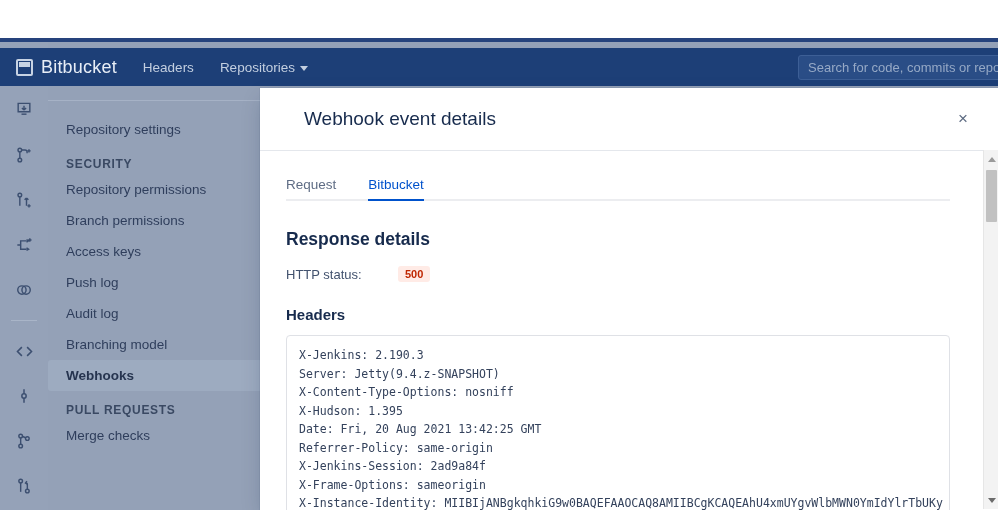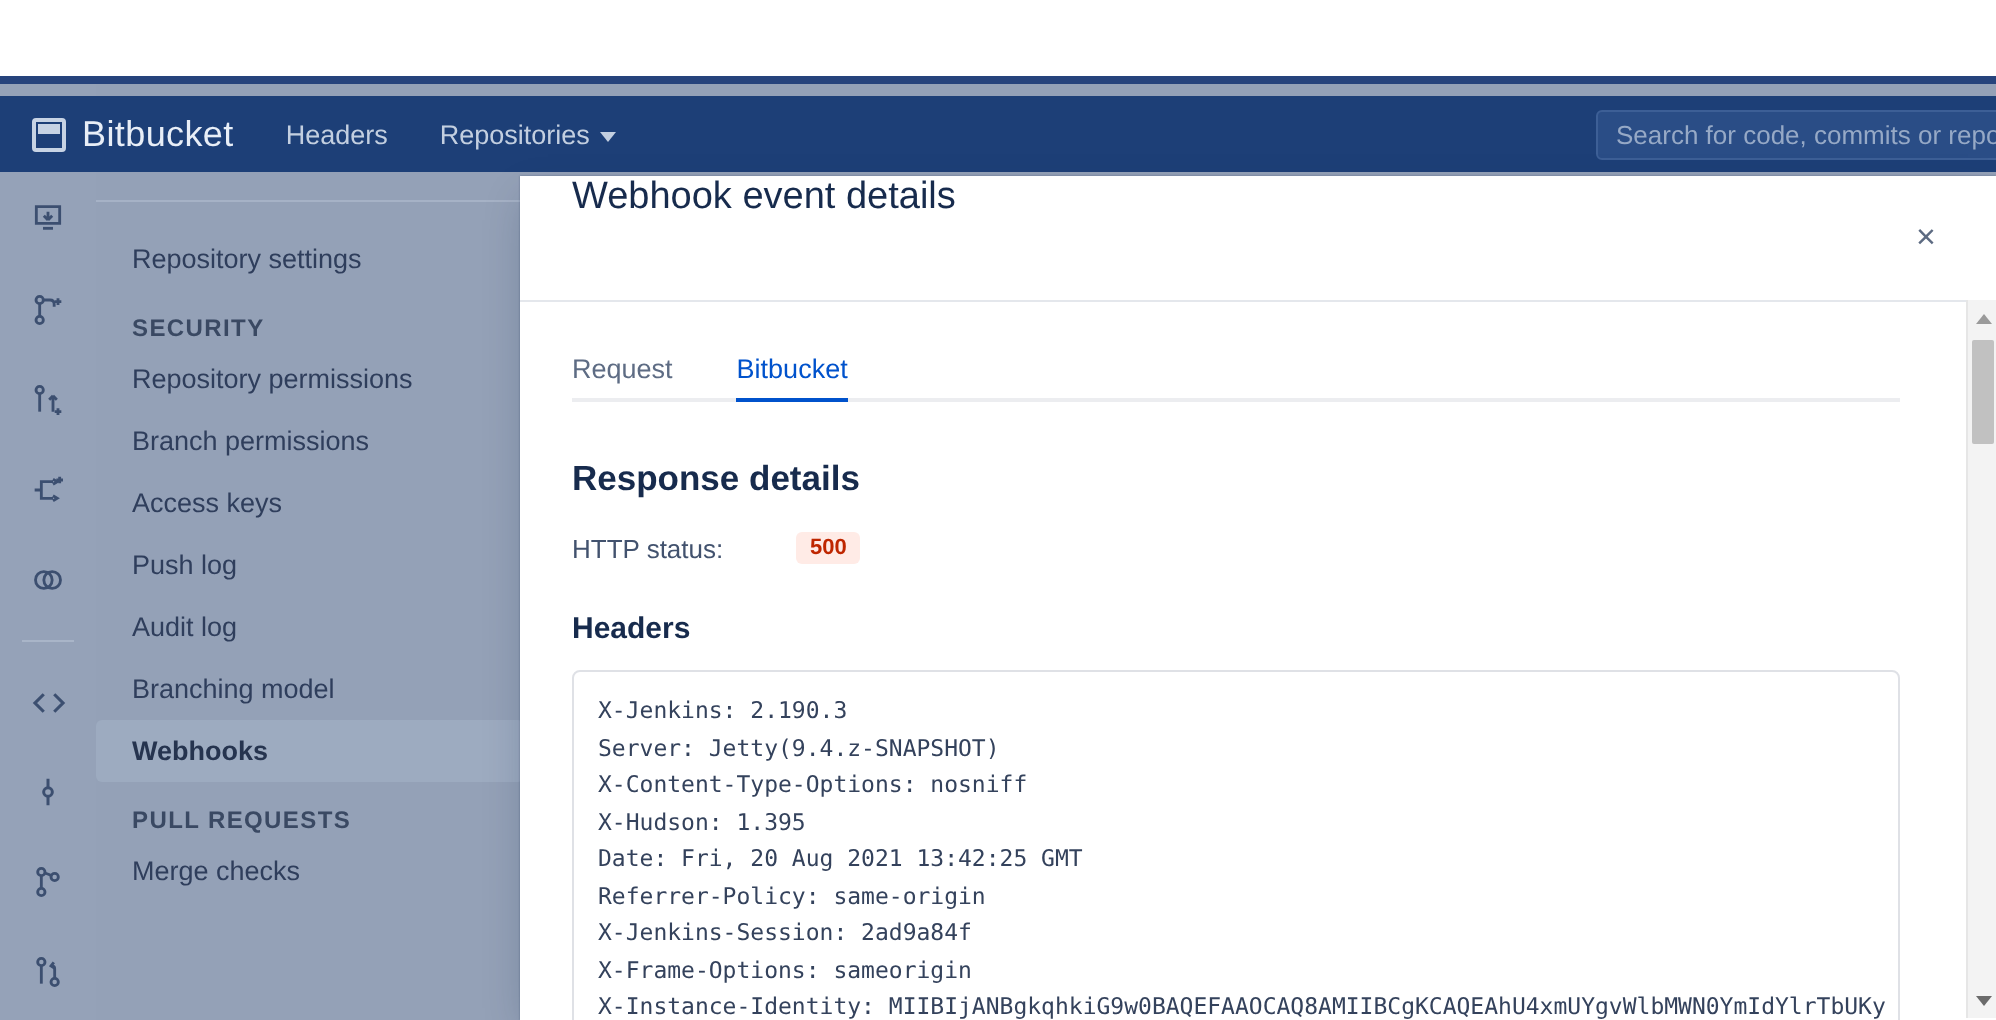--- a/index.html
+++ b/index.html
@@ -131,22 +131,22 @@
   .modal {
     position: absolute; left: 260px; top: 88px;
     width: 738px; height: 422px;
     background: #fff;
     box-shadow: 0 0 1px rgba(9,30,66,.31), 0 8px 20px -4px rgba(9,30,66,.25);
     z-index: 50;
     overflow: hidden;
   }
   .modal-header {
     height: 62px;
-    display: flex; 
-    padding: 0 26px;
+    display: flex; align-items: center;
+    padding: 0 44px;
     position: relative;
   }
   .modal-title {
     font-size: 19px; color: #172b4d; font-weight: 500;
   }
   .modal-close {
     position: absolute; right: 24px; top: 20px;
     width: 22px; height: 22px;
     display: flex; align-items: center; justify-content: center;
     color: #5d6b82; font-size: 17px; cursor: pointer;

